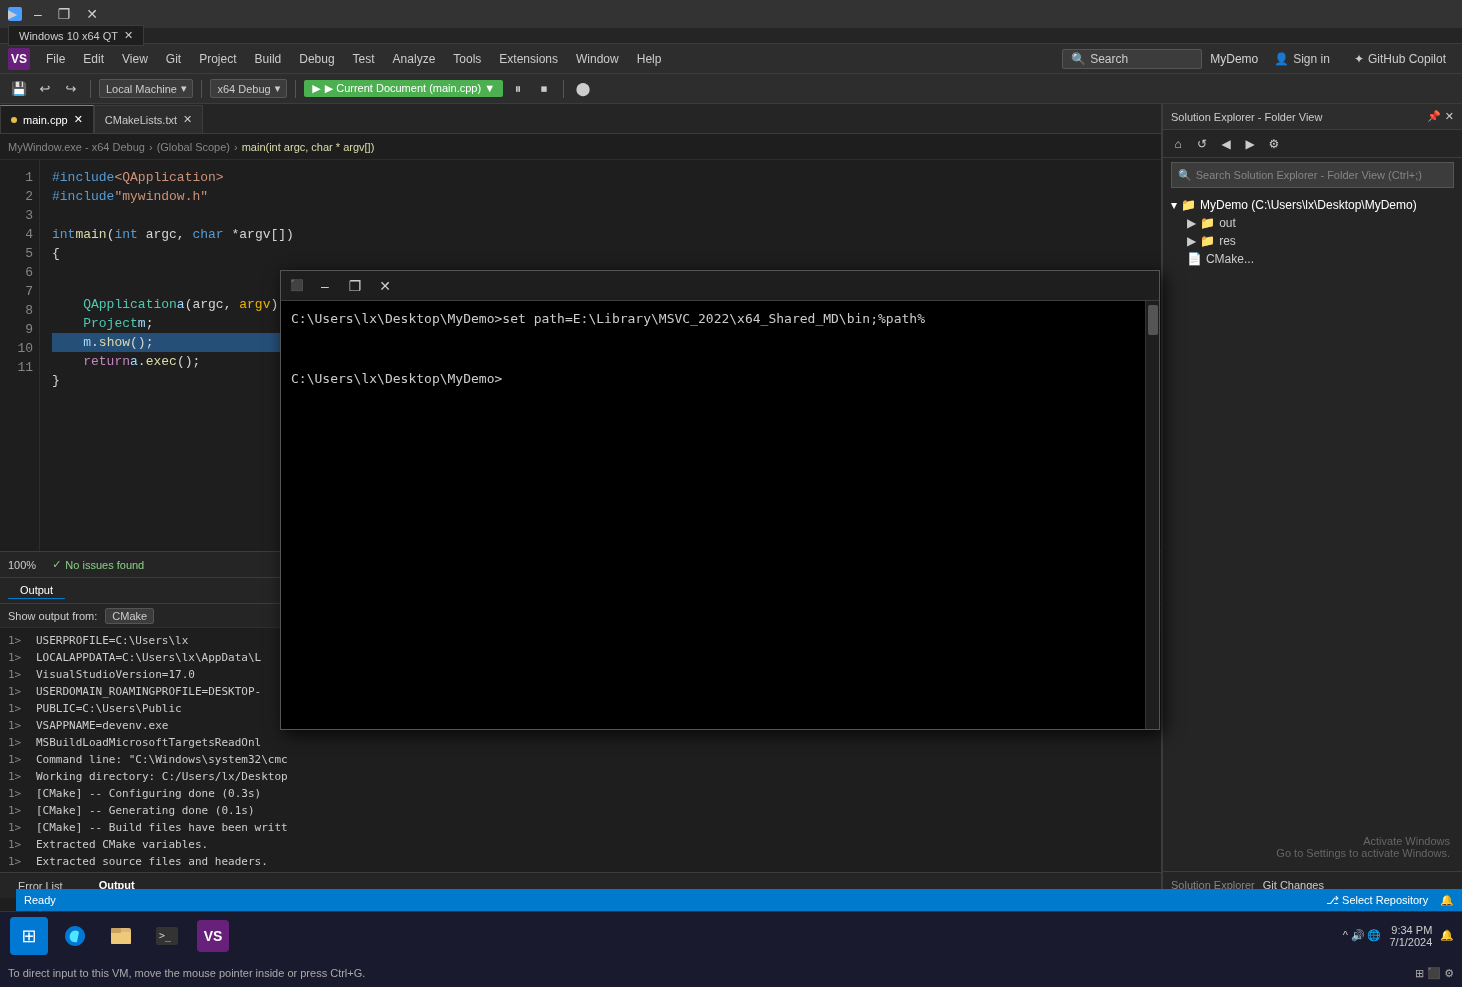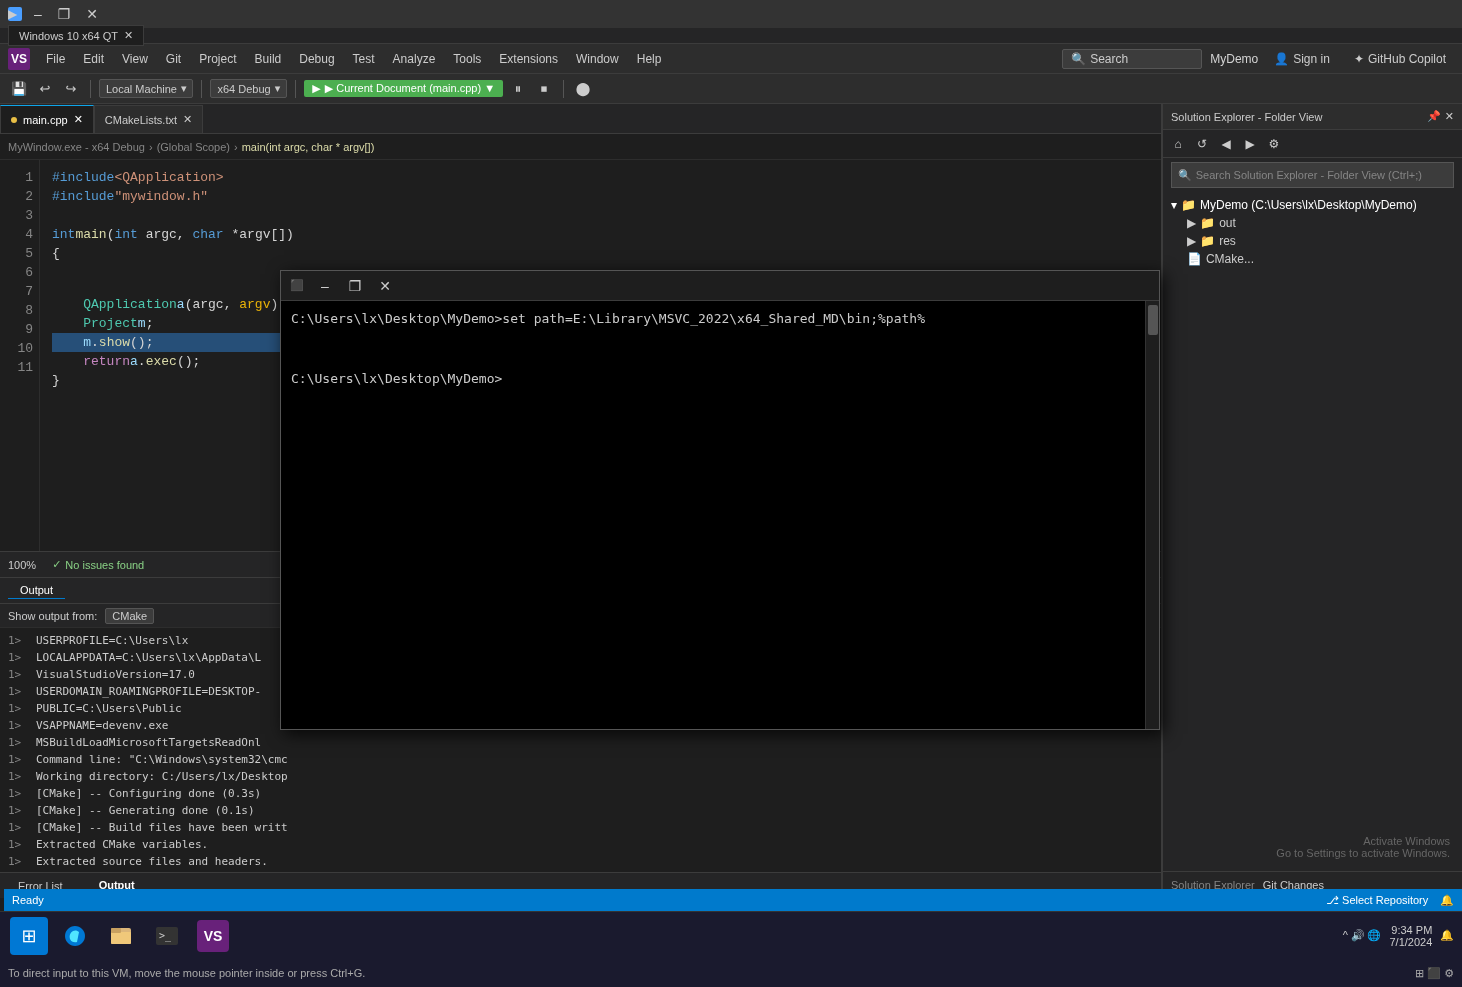--- a/index.html
+++ b/index.html
@@ -512,21 +512,21 @@
       background: #007acc;
       height: 22px;
       display: flex;
       align-items: center;
       padding: 0 8px;
       font-size: 11px;
       color: white;
       gap: 0;
       position: absolute;
       bottom: 76px;
-      left: 4px;
+      left: 16px;
       right: 0;
     }
     .vs-statusbar .right { margin-left: auto; display: flex; gap: 12px; }
 
     
     .windows-bottom {
       background: #1a1a2e;
       height: 28px;
       position: absolute;
       bottom: 0;

